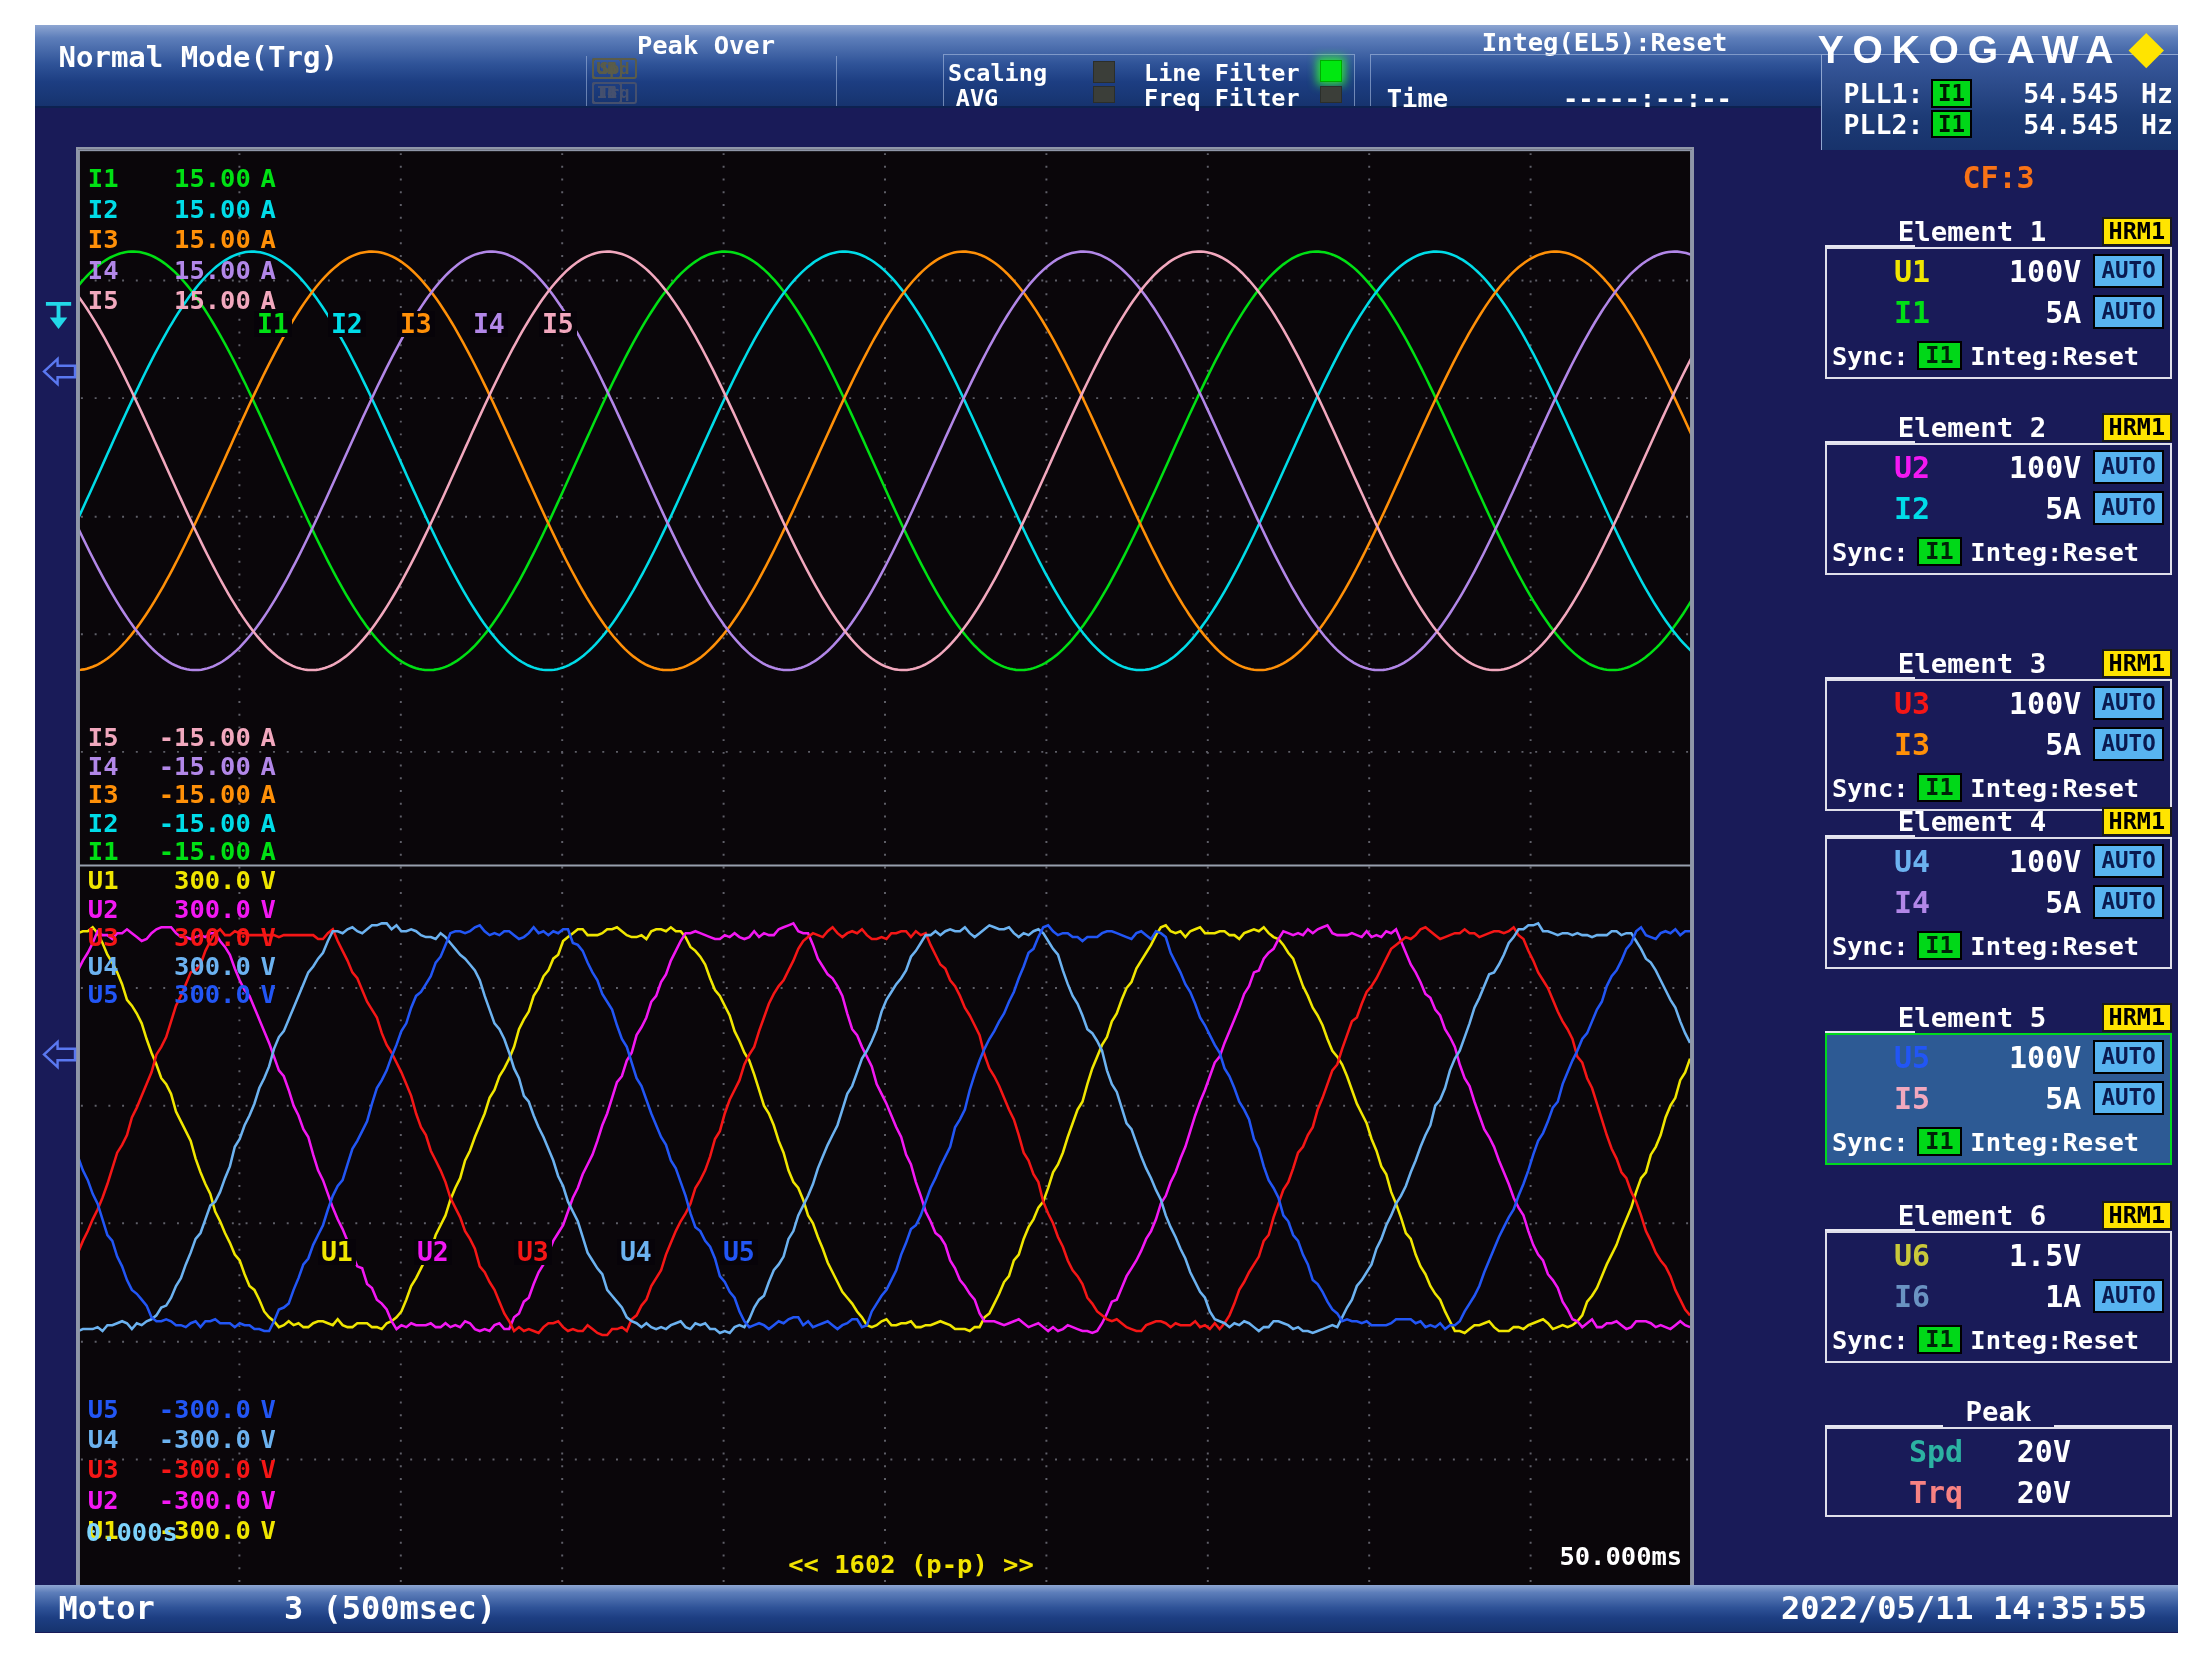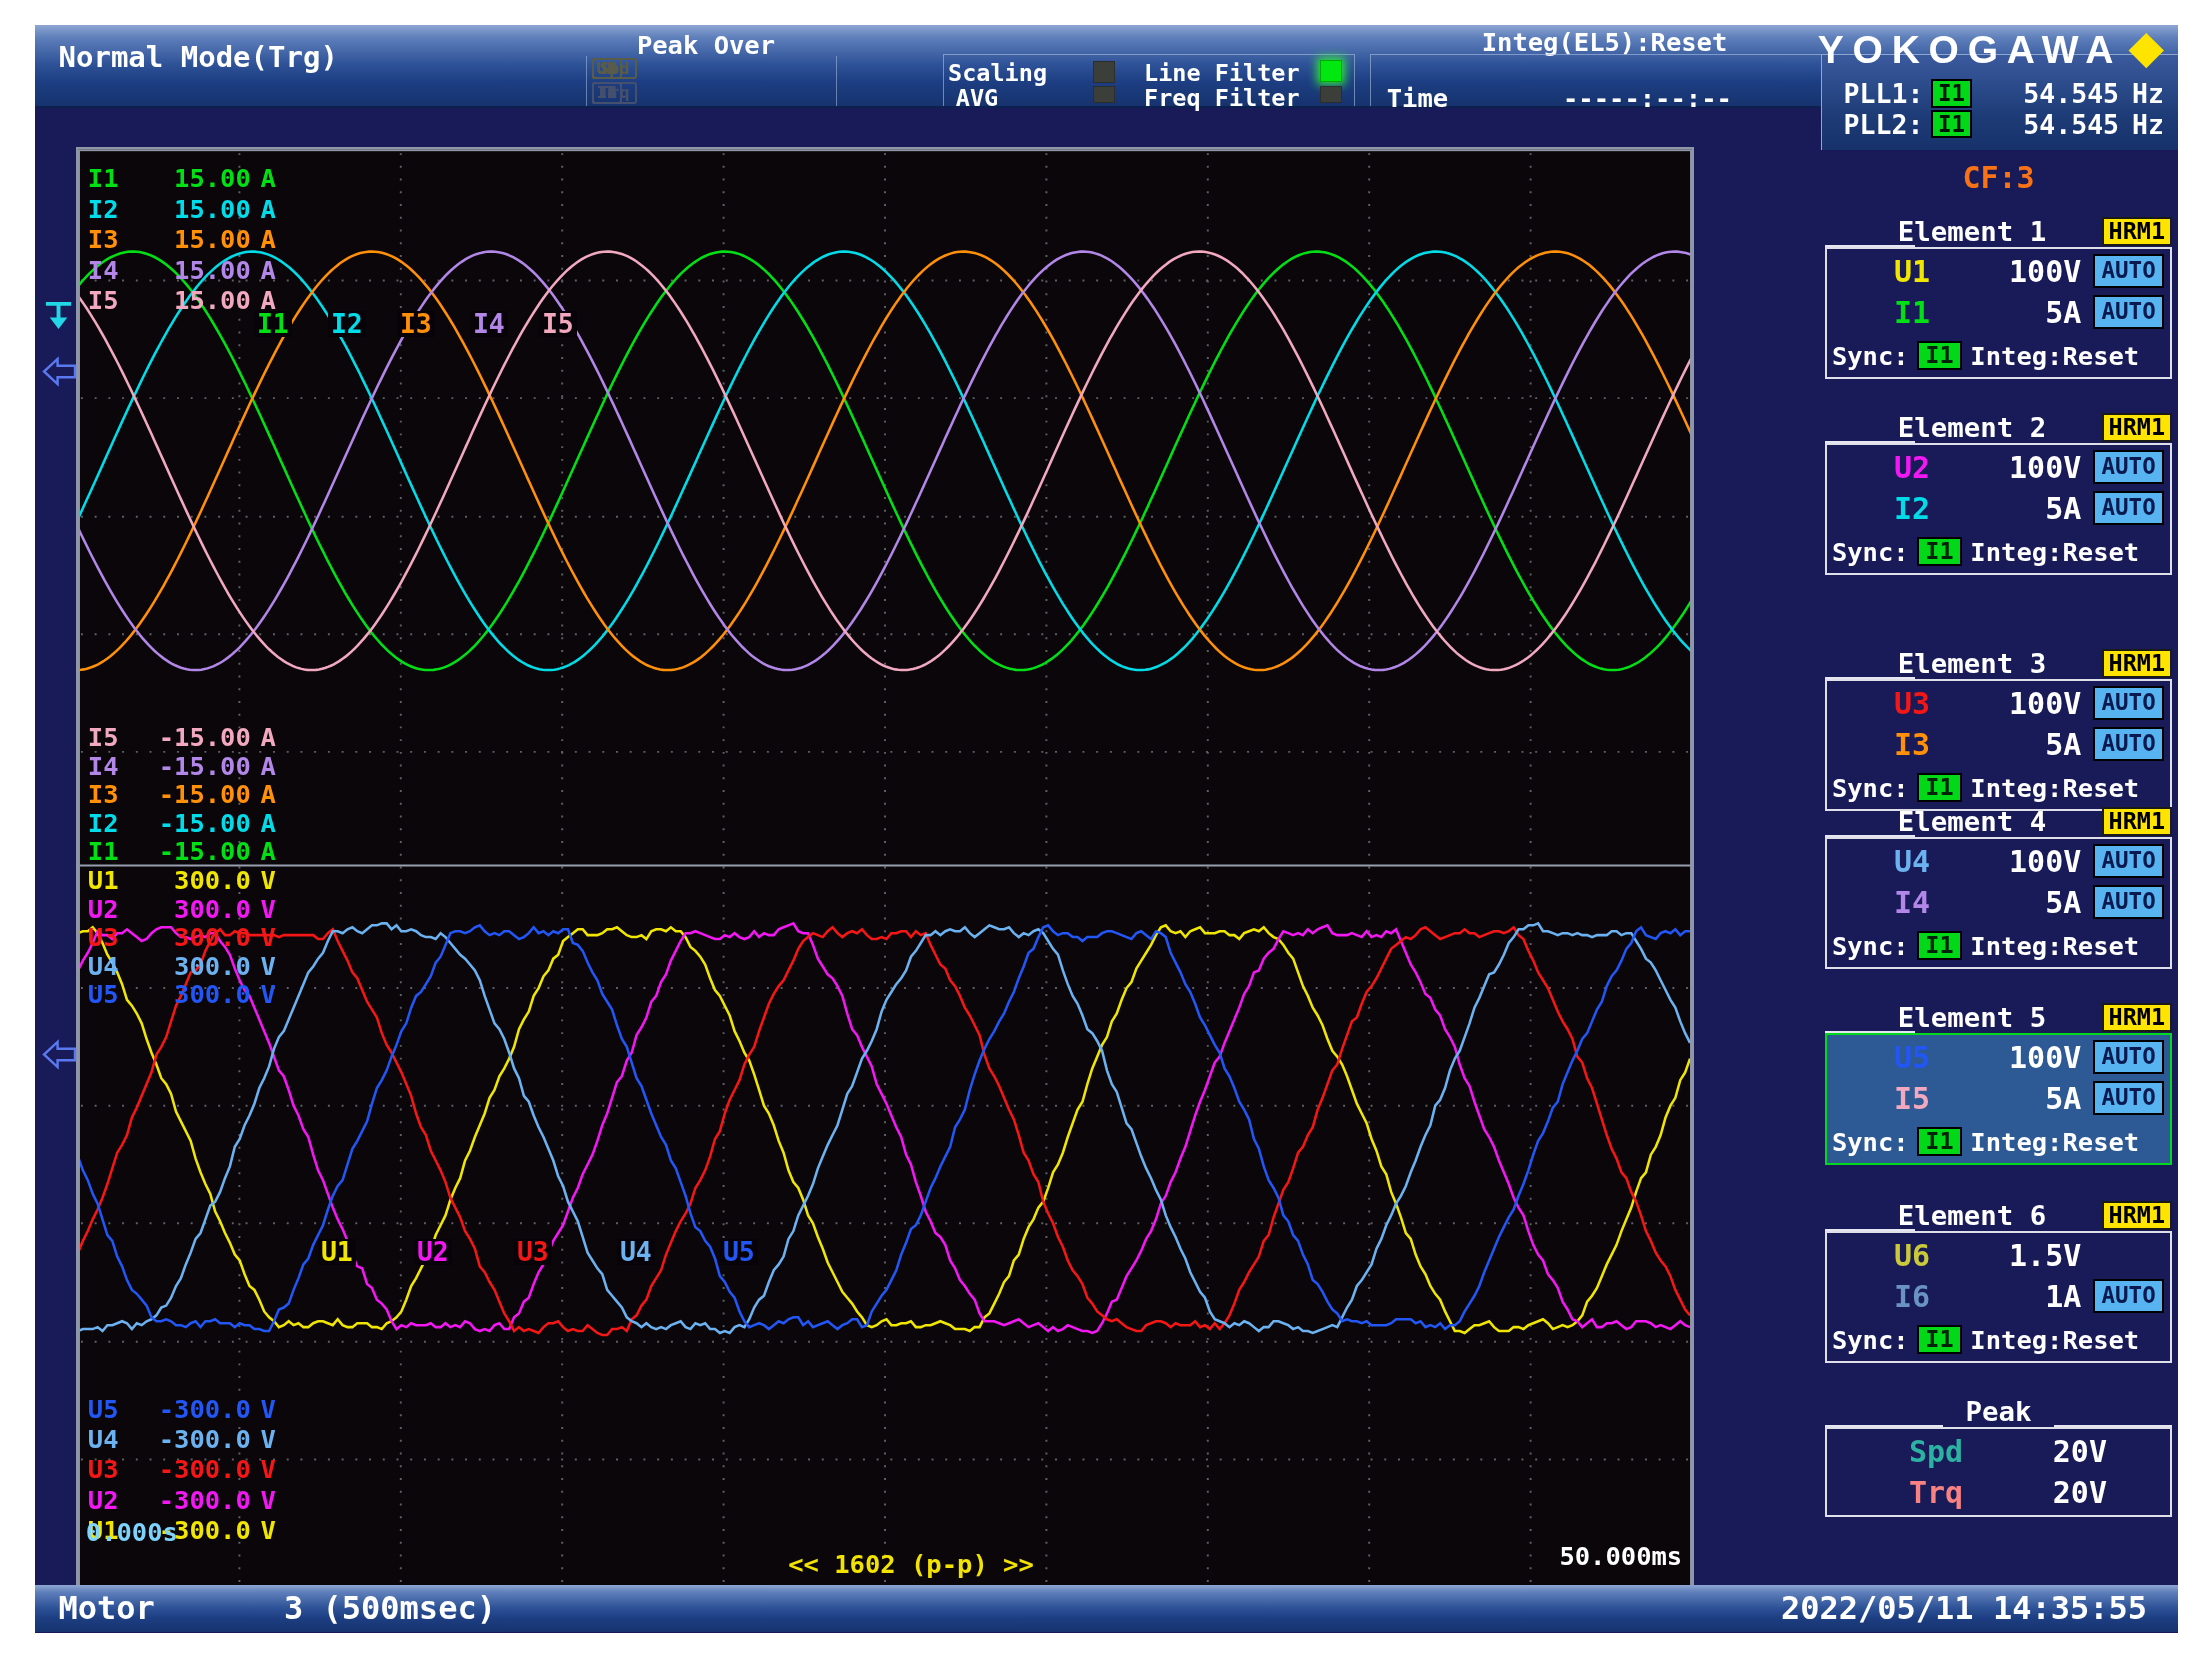--- a/index.html
+++ b/index.html
@@ -29,21 +29,21 @@
   .brand{right:11.8px;top:3.9px;display:flex;align-items:center;z-index:5;}
   .brand .wm{position:static !important;font:bold 39px "Liberation Sans",sans-serif;letter-spacing:8.8px;}
   .diamond{position:static !important;width:24.5px;height:24.5px;background:#ffe400;transform:rotate(45deg);margin-left:11.8px;margin-right:7.8px;display:inline-block;}
   .pllbox{position:absolute;left:1786px;top:29px;width:357px;height:95px;
     background:linear-gradient(180deg,#3a5a9e,#1d3b76 65%,#17326b);
     border-left:1px solid #8fa6d0;border-top:1px solid #8fa6d0;z-index:4;}
   .pllrow{position:absolute;left:0;width:100%;height:27.4px;display:flex;align-items:center;color:#fff;font:bold 26.5px "DejaVu Sans Mono",monospace;}
   .plab{margin-left:21.6px;}
   .pbadge{background:#00d818;color:#001500;border:2px solid #000;font:bold 22.5px "DejaVu Sans Mono",monospace;padding:0 4.9px;margin-left:7.8px;line-height:24.5px;}
   .pval{width:147px;text-align:right;}
-  .punit{margin-left:13px;}
+  .punit{margin-left:22px;}
   
   .sbar span{position:absolute;font:bold 32px "DejaVu Sans Mono",monospace;color:#fff;white-space:nowrap;}
   .su{left:23.5px;top:4.9px;}
   .suv{left:249px;top:4.9px;}
   .sdt{right:31px;top:4.9px;}
   
   .plot{position:absolute;left:43px;top:124px;width:1614px;height:1439px;background:#0a060a;overflow:hidden;box-shadow:0 0 0 2px #8f96a8;}
   .slrow{position:absolute;left:9.8px;display:flex;font:bold 25.5px "DejaVu Sans Mono",monospace;line-height:1;}
   .slrow .ch{width:55px;}
   .slrow .v{width:108px;text-align:right;}
@@ -73,21 +73,21 @@
   .r2{top:43px;}
   .rch{margin-left:67px;width:82px;font:bold 30px "DejaVu Sans Mono",monospace;}
   .rv{flex:1;text-align:right;font:bold 30px "DejaVu Sans Mono",monospace;color:#fff;}
   .auto{width:67px;margin:0 5.9px 0 11.8px;background:#58b4f0;color:#0a1a50;border:2px solid #000;font:bold 22.5px "DejaVu Sans Mono",monospace;text-align:center;padding:2px 0;line-height:25.5px;}
   .ghost{visibility:hidden;}
   .sync{position:absolute;left:4.9px;top:92px;display:flex;align-items:center;font:bold 25.5px "DejaVu Sans Mono",monospace;color:#fff;}
   .sync span{margin-right:8.8px;}
   .sb{background:#00d818;color:#002408;border:2px solid #000;padding:0 5.9px;font-size:23.5px;line-height:25.5px;}
   .motor .el-b{height:90px;}
   .mch{margin-left:82px;width:98px;}
-  .mv{flex:none;width:104px;text-align:right;margin-right:63px;}
+  .mv{flex:none;width:104px;text-align:right;margin-right:99px;}
 </style>
 </head>
 <body>
 
 <div class="screen">
 
   <div class="hbar">
     <div class="mode">Normal Mode(Trg)</div>
     <div class="po-title">Peak Over</div>
     <div class="po-box">

